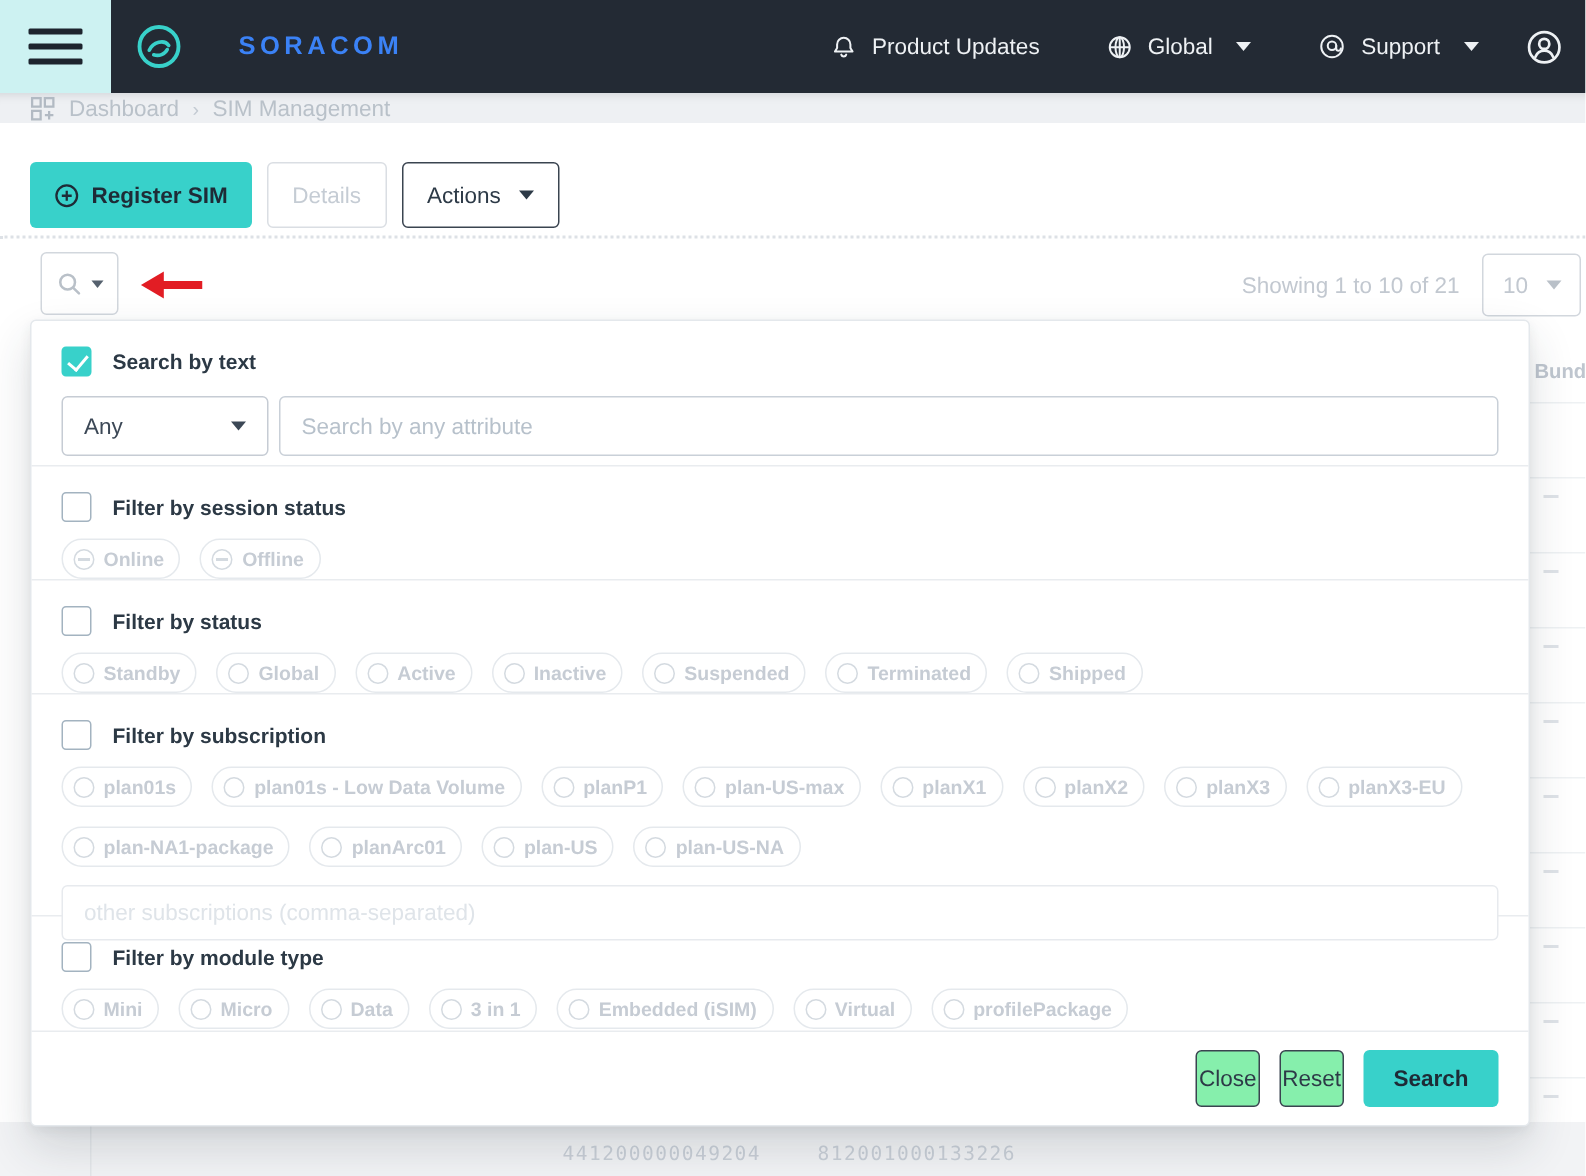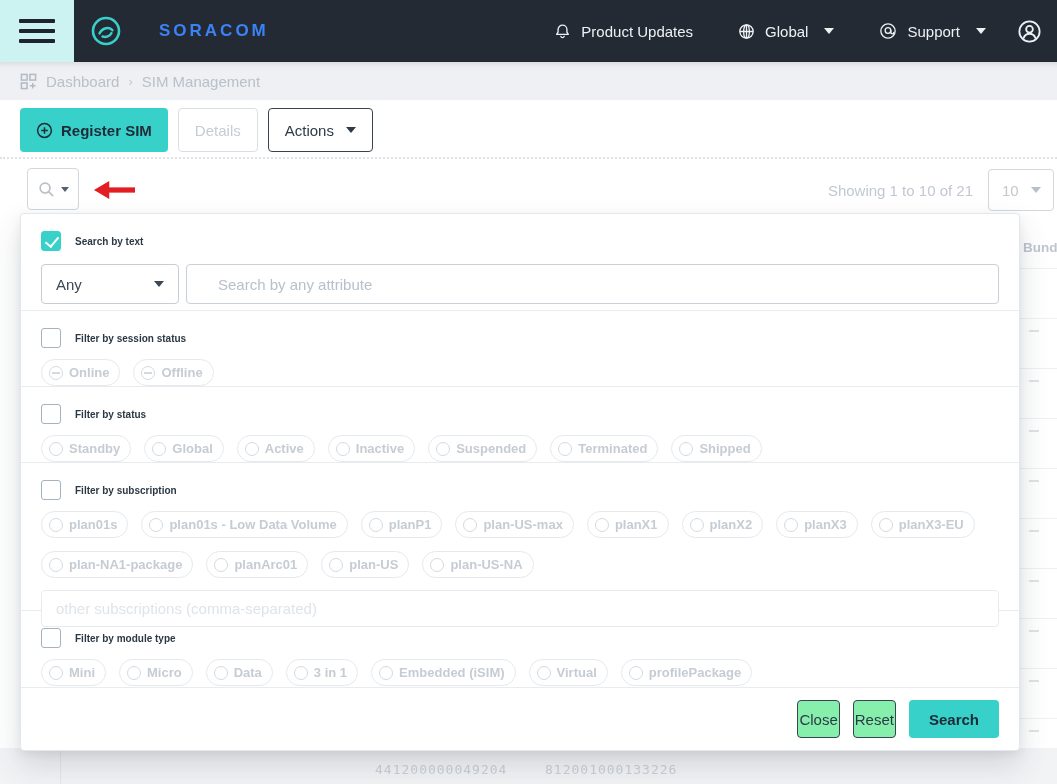--- a/index.html
+++ b/index.html
@@ -15,21 +15,21 @@
   .topbar { position:absolute; top:0; left:0; width:1057px; height:62px; background:#232a34; display:flex; align-items:center; z-index:3; }
   .hamburger-box { width:74px; height:62px; background:#cdf2f2; display:flex; flex-direction:column; justify-content:center; align-items:center; gap:6px; cursor:pointer; }
   .hamburger-box i { display:block; width:36px; height:4px; background:#1d242e; border-radius:1px; }
   .logo { display:flex; align-items:center; gap:10px; margin-left:16px; }
   .logo-text { color:#3b82f6; font-weight:700; font-size:17px; letter-spacing:3px;margin-left:27px; }
   .topnav { margin-left:auto; display:flex; align-items:center; gap:44px; padding-right:14px; color:#eef1f4; font-size:15px; }
   .topnav .navitem { display:flex; align-items:center; gap:9px; cursor:pointer; white-space:nowrap; }
   .caret { display:inline-block; width:0; height:0; border-left:5px solid transparent; border-right:5px solid transparent; border-top:6px solid currentColor; }
   .caret.sm { border-left-width:4px; border-right-width:4px; border-top-width:5px; }
   
-  .breadcrumb-bar { position:absolute; top:62px; left:0; width:1057px; height:38px; background:#eef0f3; display:flex; align-items:center; gap:9px; padding-left:20px; color:#b9c1c9; font-size:15px; box-shadow: inset 0 7px 7px -7px rgba(30,40,50,.18); z-index:2; }
+  .breadcrumb-bar { position:absolute; top:62px; left:0; width:1057px; height:20px; background:#eef0f3; display:flex; align-items:center; gap:9px; padding-left:20px; color:#b9c1c9; font-size:15px; box-shadow: inset 0 7px 7px -7px rgba(30,40,50,.18); z-index:2; }
   .breadcrumb-bar .crumb { color:#b9c1c9; }
   .breadcrumb-bar .sep { font-size:13px; color:#c3cad2; }
   
   .toolbar { position:absolute; top:108px; left:20px; display:flex; gap:10px; z-index:1; }
   .btn { height:44px; display:inline-flex; align-items:center; gap:8px; padding:0 16px; border-radius:4px; font-size:15px; background:#fff; cursor:pointer; }
   .btn-teal { background:#38d1ca; border:none; color:#1e2b36; font-weight:600; }
   .btn-disabled { border:1px solid #dadee3; color:#c5ccd4; cursor:default; }
   .btn-dark-outline { border:1.5px solid #3a4450; color:#2d3a47; }
   .dotted-sep { position:absolute; top:157px; left:0; width:1057px; border-top:2px dotted #dde1e6; }
   
@@ -49,24 +49,24 @@
   .bg-num-row .c2 { position:absolute; left:545px; }
   
   .panel { position:absolute; top:213px; left:20px; width:1000px; background:#ffffff; border:1px solid #e4e8ec; border-radius:4px; box-shadow:0 14px 30px rgba(40,50,60,.16), 0 3px 8px rgba(40,50,60,.07); z-index:5; }
   .sec { padding:17px 20px 0 20px; border-bottom:1px solid #e9ecef; }
   .sec-1 { height:97px; }  .sec-2 { height:76px; }  .sec-3 { height:76px; }
   .sec-4 { height:148px; } .sec-5 { height:77px; }
   .cb-row { display:flex; align-items:center; gap:14px; cursor:pointer; }
   .cb { position:relative; width:20px; height:20px; border:1.5px solid #a3b3c0; border-radius:3px; background:#fff; flex:0 0 auto; }
   .cb.checked { background:#38d1ca; border-color:#38d1ca; }
   .cb.checked::after { content:''; position:absolute; left:6px; top:2px; width:6px; height:11px; border-right:2.5px solid #fff; border-bottom:2.5px solid #fff; transform:rotate(40deg); }
-  .cb-label { font-weight:700; font-size:10px; color:#2c3945; }
+  .cb-label { font-weight:700; font-size:14px; color:#2c3945; }
   .text-search-controls { display:flex; gap:7px; margin-top:13px; }
   .select-box { width:138px; height:40px; border:1px solid #c6ccd4; border-radius:4px; display:flex; align-items:center; justify-content:space-between; padding:0 14px; font-size:15px; color:#3c4856; cursor:pointer; background:#fff; }
-  .text-input { flex:1; height:40px; border:1px solid #c9d0d8; border-radius:4px; padding:0 31px; font-size:15px; color:#3c4856; font-family:"Liberation Sans", sans-serif; outline:none; }
+  .text-input { flex:1; height:40px; border:1px solid #c9d0d8; border-radius:4px; padding:0 14px; font-size:15px; color:#3c4856; font-family:"Liberation Sans", sans-serif; outline:none; }
   .text-input::placeholder { color:#b7c1cb; }
   .pill-row { display:flex; flex-wrap:wrap; column-gap:7px; row-gap:7px; margin-top:11px;gap:13px; }
   .pill { display:inline-flex; align-items:center; gap:6px; height:27px; padding:0 10px 0 7px; border:1.5px solid #e5e9ed; border-radius:14px; color:#c6ccd4; font-weight:700; font-size:13px; cursor:pointer; white-space:nowrap; background:#fff; }
   .pico { position:relative; width:14px; height:14px; border:1.5px solid #d4dae0; border-radius:50%; flex:0 0 auto; }
   .pico.minus::after { content:''; position:absolute; left:2px; right:2px; top:50%; margin-top:-1px; height:2px; background:#d4dae0; }
   .other-input { width:100%; height:37px; border:1px solid #e7eaee; border-radius:4px; padding:0 14px; font-size:15px; margin-top:12px; color:#3c4856; font-family:"Liberation Sans", sans-serif; outline:none; }
   .other-input::placeholder { color:#dfe4e9; }
   .panel-footer { height:62px; display:flex; align-items:center; justify-content:flex-end; gap:13px; padding:0 20px; }
   .fbtn { height:38px; padding:0 1px; border-radius:4px; font-size:15px; background:#86efac; border:1.5px solid #3a4450; color:#2d3a47; cursor:pointer; display:inline-flex; align-items:center; }
   .fbtn.teal { background:#38d1ca; border:none; color:#1e2b36; font-weight:600; padding:0 20px; }

